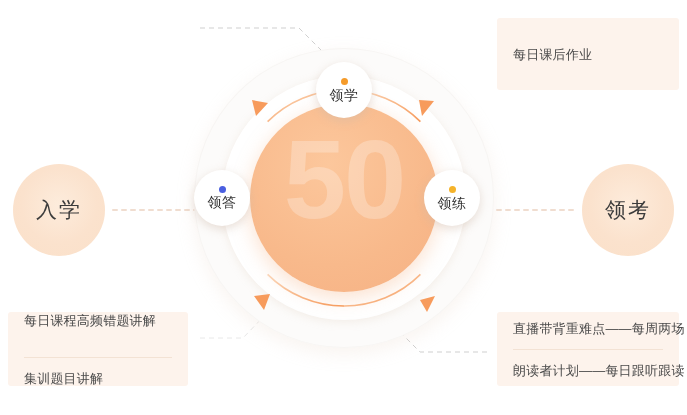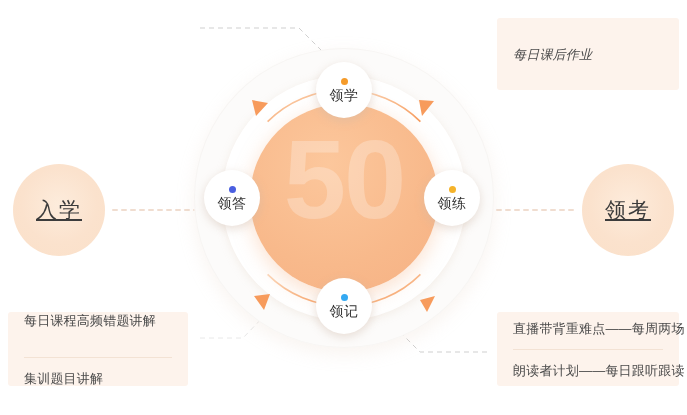--- a/index.html
+++ b/index.html
@@ -25,32 +25,32 @@
     font-size: 13px;
     color: #4a4a4a;
     line-height: 1;
     padding: 14px 0;
     white-space: nowrap;
     letter-spacing: .2px;
   }
   .info-row + .info-row { border-top: 1px solid #f3e2d4; }
 
   #box-tl { left: 8px;  top: 18px;  width: 180px; height: 72px; }
-  #box-tr { left: 497px; top: 18px;  width: 182px; height: 72px; font-style: italic; }
+  #box-tr { left: 497px; top: 18px;  width: 182px; height: 72px; }
   #box-bl { left: 8px;  top: 312px; width: 180px; height: 74px; gap: 16px; }
   #box-br { left: 497px; top: 312px; width: 182px; height: 74px; }
 
   
   .side-badge {
     position: absolute;
     width: 92px; height: 92px;
     border-radius: 50%;
     background: radial-gradient(circle at 50% 45%, #fdecdc 0%, #fbe2cd 55%, #fae0c9 100%);
     display: flex; align-items: center; justify-content: center;
-    font-size: 21px; color: #3c3c3c; letter-spacing: 2px; text-decoration: underline;
+    font-size: 21px; color: #3c3c3c; letter-spacing: 2px;
   }
   #badge-left  { left: 13px;  top: 164px; }
   #badge-right { left: 582px; top: 164px; }
 
   
   #orbit {
     position: absolute;
     left: 194px; top: 48px;
     width: 300px; height: 300px;
   }
@@ -98,21 +98,21 @@
     display: flex; flex-direction: column;
     align-items: center; justify-content: center;
     gap: 3px;
   }
   .node-dot { width: 7px; height: 7px; border-radius: 50%; }
   .node-label { font-size: 14px; color: #333; letter-spacing: .5px; line-height: 1; }
 
   #node-top    { left: 122px; top: 14px; }
   #node-right  { left: 230px; top: 122px; }
   #node-bottom { left: 122px; top: 230px; }
-  #node-left   { left: 10px;  top: 122px; }
+  #node-left   { left: 0;  top: 122px; font-family: Liberation Serif, serif; }
 
   
   #connectors { position: absolute; left: 0; top: 0; width: 687px; height: 415px; pointer-events: none; }
 </style>
 </head>
 <body>
 
 <div id="stage">
 
   <svg id="connectors" viewBox="0 0 687 415">
@@ -183,24 +183,20 @@
     <div class="node" id="node-top">
       <span class="node-dot" style="background:#f59b2a"></span>
       <span class="node-label">领学</span>
     </div>
 
     <div class="node" id="node-right">
       <span class="node-dot" style="background:#f5b32a"></span>
       <span class="node-label">领练</span>
     </div>
 
-    <div class="node" id="node-bottom">
-      <span class="node-dot" style="background:#34a9f2"></span>
-      <span class="node-label">领记</span>
-    </div>
 
     <div class="node" id="node-left">
       <span class="node-dot" style="background:#4a5fe0"></span>
       <span class="node-label">领答</span>
     </div>
 
   </div>
 </div>
 
 </body></html>

